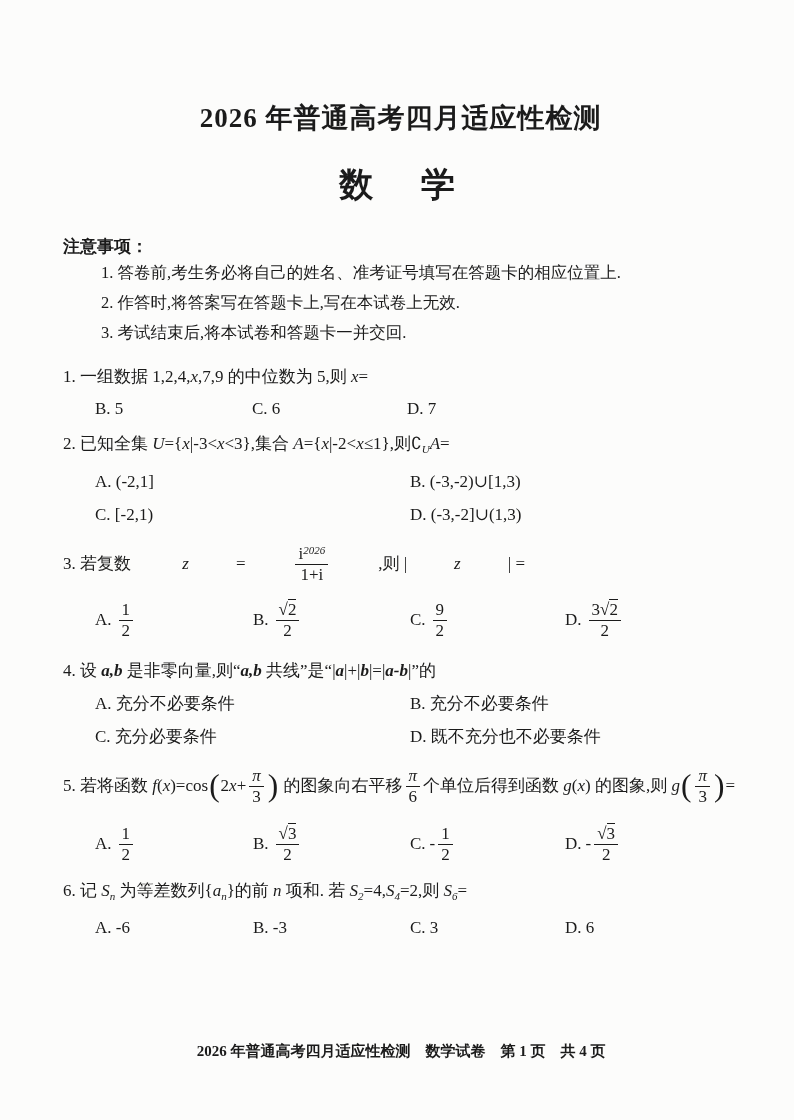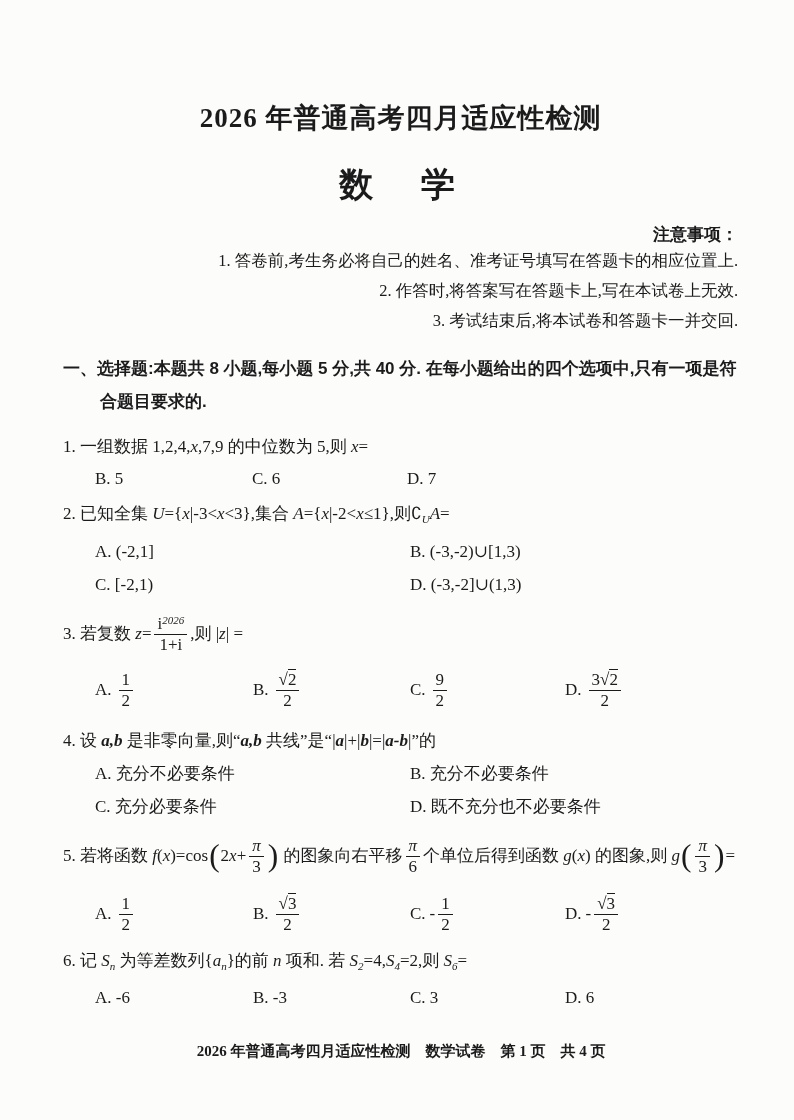--- a/index.html
+++ b/index.html
@@ -10,21 +10,21 @@
     color: #1b1b1b;
     font-family: "Liberation Serif", "DejaVu Serif", serif;
     overflow: hidden;
   }
   .page { position: relative; width: 794px; height: 1120px; padding: 100px 56px 0 63px; border-radius: 11px; }
 
   .title { margin: 0; text-align: center; font-size: 27px; font-weight: 700; letter-spacing: 1px; }
   .subject { text-align: center; font-size: 34px; font-weight: 700; letter-spacing: 0.2em; margin-top: 26px; }
   .meta { text-align: center; font-size: 17px; font-weight: 700; margin-top: 34px; }
 
-  .notice { margin-top: 16px; text-align: right; }
+  .notice { margin-top: 28px; }
   .notice-h { font-family: "Liberation Sans", "DejaVu Sans", sans-serif; font-weight: 700; font-size: 17px; line-height: 22px; }
   .notice-item { padding-left: 38px; font-size: 16.5px; line-height: 30px; }
 
   .sec { margin-top: 16px; font-family: "Liberation Sans", "DejaVu Sans", sans-serif; font-weight: 700; font-size: 17px; line-height: 33px; }
   .sec .l2 { padding-left: 37px; }
 
   .q { font-size: 17px; }
   .stem { line-height: 26px; }
   .stem span { white-space: pre; }
   .mflex { display: flex; align-items: center; flex-wrap: nowrap; }
@@ -45,21 +45,21 @@
 
   .opts { display: flex; padding-left: 32px; line-height: 26px; margin-top: 6px; }
   .opts .o1 { width: 158px; } .opts .o2 { width: 157px; } .opts .o3 { width: 155px; } .opts .o4 { flex: 1; }
   .opts .w { width: 315px; }
   .optsf { align-items: center; min-height: 52px; margin-top: 4px; }
   .ocell { display: flex; align-items: center; }
   .olab { margin-right: 4px; white-space: pre; }
 
   #q1 { margin-top: 16px; }
   #q2 { margin-top: 9px; } #q2 .opts { margin-top: 7px; }
-  #q3 { margin-top: 10px; } #q3 .stem { min-height: 52px; }
+  #q3 { margin-top: 10px; } #q3 .stem { min-height: 52px; gap: 47px; }
   #q4 { margin-top: 12px; } #q4 .opts { margin-top: 7px; }
   #q5 { margin-top: 8px; } #q5 .stem { min-height: 56px; }
   #q6 { margin-top: 8px; }
 
   .footer { position: absolute; left: 8px; right: 0; top: 1042px; text-align: center;
             font-size: 15px; font-weight: 700; }
 </style>
 </head>
 <body>
 
@@ -68,24 +68,20 @@
   <h1 class="title">2026 年普通高考四月适应性检测</h1>
   <div class="subject">数　学</div>
 
   <div class="notice">
     <div class="notice-h">注意事项：</div>
     <div class="notice-item">1. 答卷前,考生务必将自己的姓名、准考证号填写在答题卡的相应位置上.</div>
     <div class="notice-item">2. 作答时,将答案写在答题卡上,写在本试卷上无效.</div>
     <div class="notice-item">3. 考试结束后,将本试卷和答题卡一并交回.</div>
   </div>
 
-  <div class="sec">
-    <div class="l1">一、选择题:本题共 8 小题,每小题 5 分,共 40 分. 在每小题给出的四个选项中,只有一项是符</div>
-    <div class="l2">合题目要求的.</div>
-  </div>
 
   <div class="q" id="q1">
     <div class="stem"><span class="t">1. 一组数据 1,2,4,</span><span class="it">x</span><span class="t">,7,9 的中位数为 5,则 </span><span class="it">x</span><span class="t">=</span></div>
     <div class="opts">
       <span class="o2">B. 5</span>
       <span class="o3">C. 6</span>
       <span class="o4">D. 7</span>
     </div>
   </div>
 

